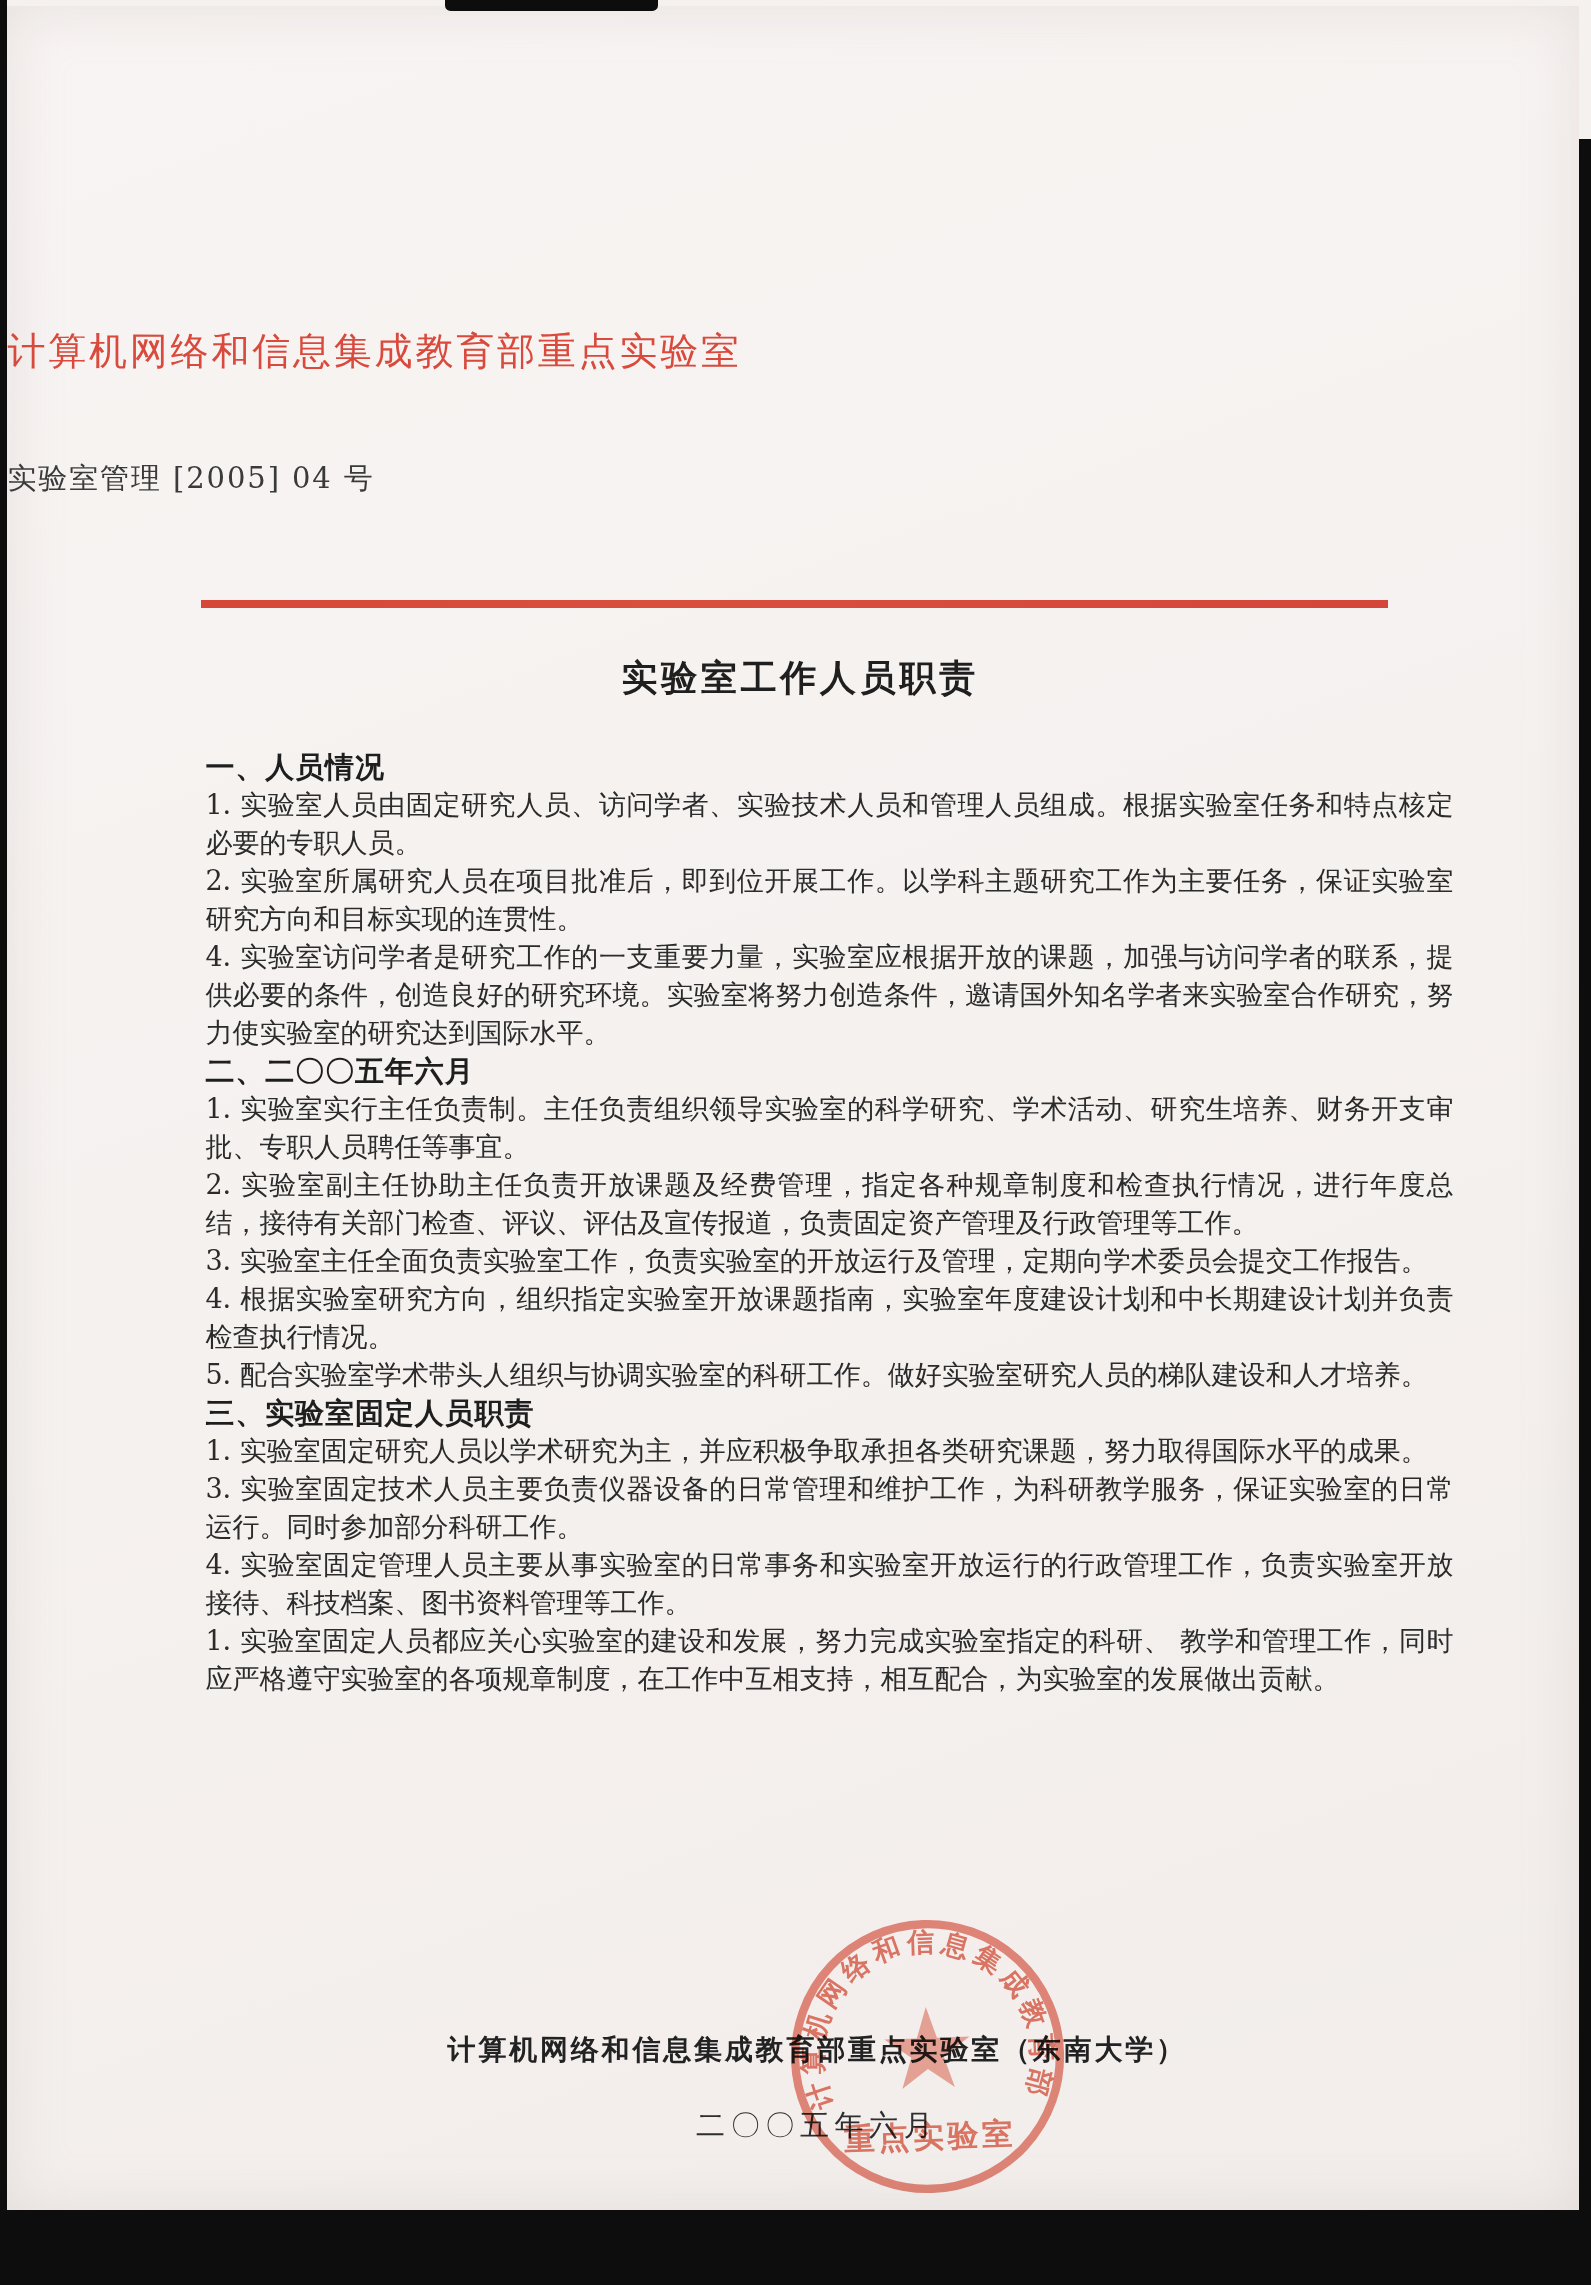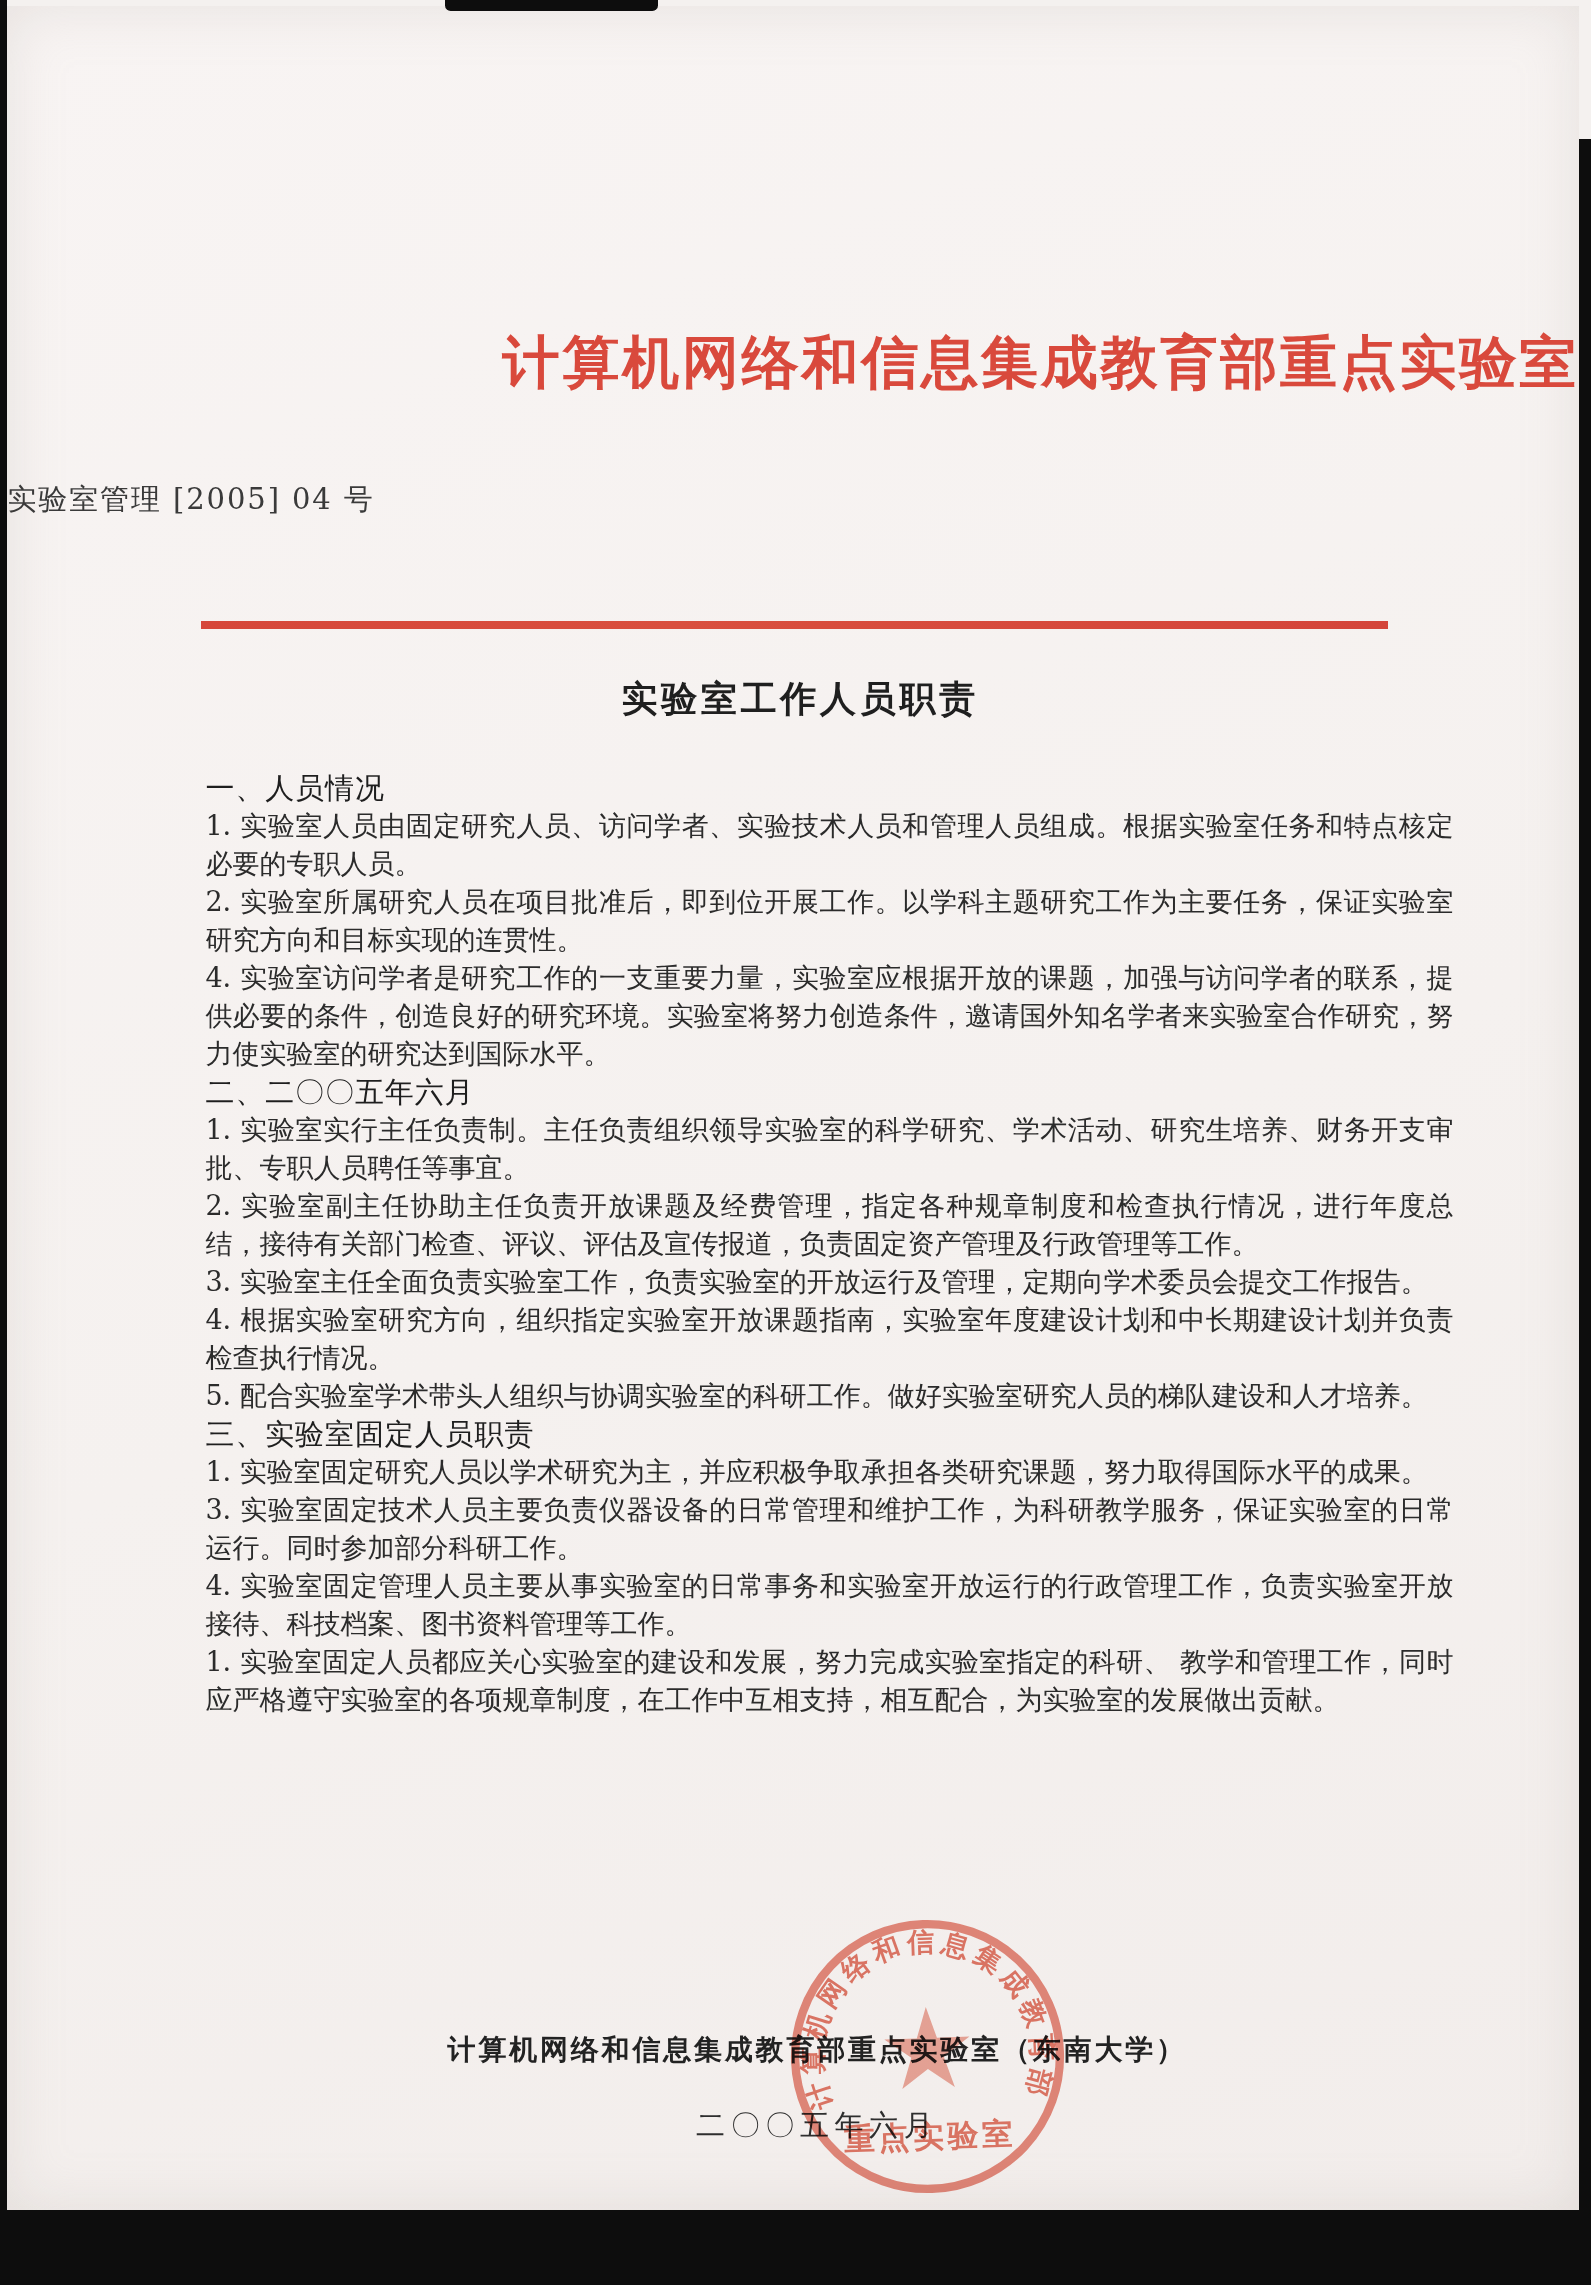--- a/index.html
+++ b/index.html
@@ -16,23 +16,23 @@
   .edge-right{right:0;top:139px;width:13px;height:2146px;}
   .edge-bottom{left:0;right:0;bottom:0;height:76px;}
   .edge-topmark{left:445px;top:0;width:213px;height:11px;border-radius:0 0 5.6px 5.6px;}
   .paper{
     position:absolute;left:7.4px;top:5.6px;right:13px;bottom:74px;
     background:linear-gradient(160deg,#f8f4f3 0%,#f5f1ef 55%,#f2edeb 100%);
     box-shadow:inset 0 0 56px rgba(180,170,165,.25);
   }
   .org-title{
     margin:325px 0 0 0;
-    text-align:right;
-    font-size:57px;line-height:1.1;
-    font-weight:700;letter-spacing:2.8px;
+    text-align:left;
+    font-size:38px;line-height:1.1;
+    font-weight:400;letter-spacing:2.8px;
     color:#d9493c;
   }
   .doc-number{
     margin-top:89px;
     text-align:left;
     font-size:29px;line-height:1.2;
     color:#3a3a3a;letter-spacing:1.9px;
   }
   .red-rule{
     margin:104px 0 0 194px;
@@ -48,21 +48,21 @@
   }
   .body{
     margin:48px 0 0 198px;
     width:1248px;
     font-size:27px;line-height:38px;
     color:#2b2b2b;
     text-align:justify;
   }
   .body h3{
     margin:0;font-size:29px;line-height:38px;
-    font-weight:400;color:#1e1e1e;letter-spacing:0.9px;
+    font-weight:700;color:#1e1e1e;letter-spacing:0.9px;
   }
   .body p{margin:0;}
   .footer-block{
     position:absolute;left:48px;right:0;top:2025px;
     text-align:center;color:#222;
   }
   .signature{font-size:28px;font-weight:700;letter-spacing:2.8px;}
   .sign-date{margin-top:37px;font-size:29px;letter-spacing:5.6px;color:#2e2e2e;}
   .seal{
     position:absolute;left:776px;top:1906px;

